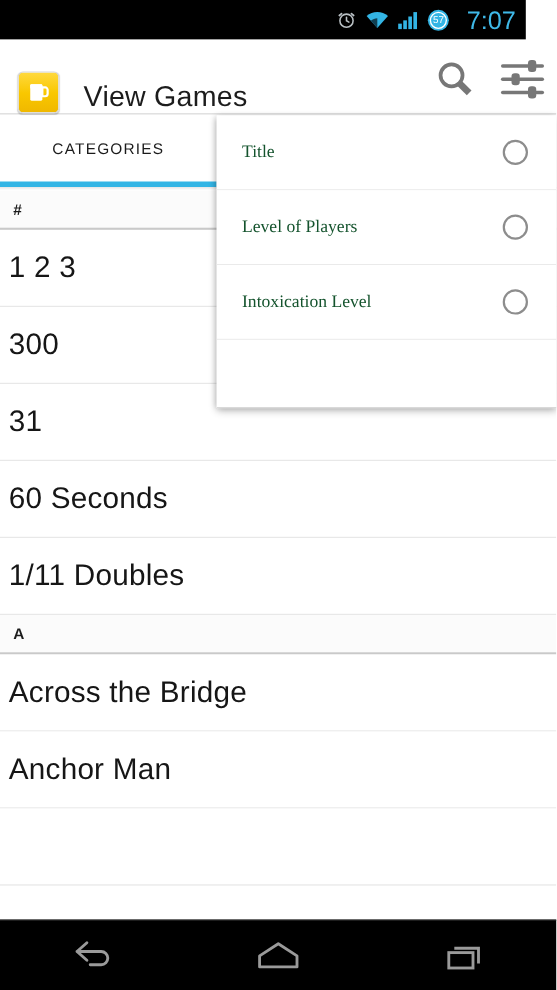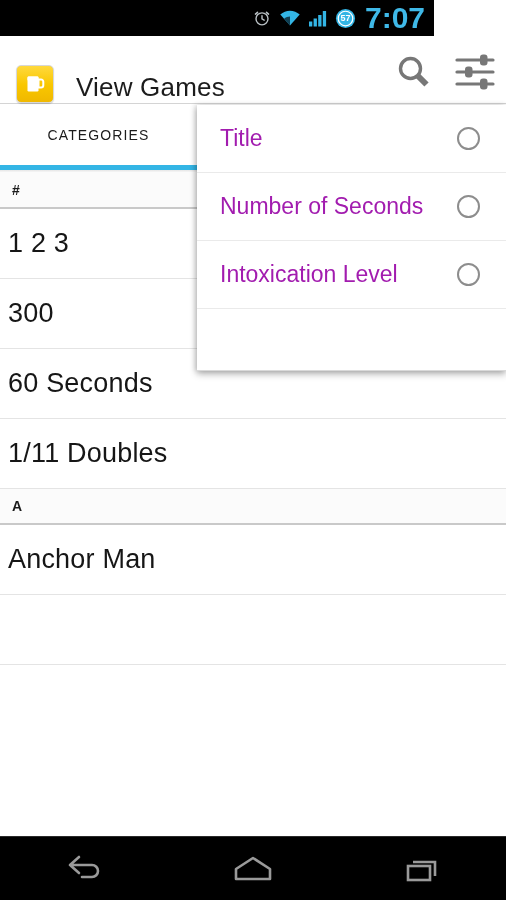--- a/index.html
+++ b/index.html
@@ -12,32 +12,31 @@
   #screen {
     position: relative;
     width: 506px; height: 900px;
     background: #ffffff;
     overflow: hidden;
   }
 
   
   #status-bar {
     position: absolute; top: 0; left: 0;
-    width: 434px; height: 36px;
+    width: 478px; height: 36px;
     background: #000000;
     display: flex; align-items: center; justify-content: flex-end;
     padding-right: 9px;
-    font-weight: bold;
   }
   .sb-icon { display: flex; align-items: center; margin-left: 7px; }
   .sb-time {
     color: #3fb9e8;
-    font-size: 30px;
+    font-size: 23px;
     letter-spacing: 0px;
-    margin-left: 9px;
+    margin-left: 15px;
     font-family: "Liberation Sans", sans-serif;
   }
   .batt-text {
     position: absolute;
     width: 100%; text-align: center;
     font-size: 9px; color: #ffffff;
     top: 50%; transform: translateY(-50%);
     left: 0;
     font-family: "Liberation Sans", sans-serif;
   }
@@ -141,23 +140,24 @@
     padding-bottom: 0;
   }
   .dd-item {
     height: 68px;
     display: flex; align-items: center;
     padding-left: 23px; padding-right: 26px;
     border-bottom: 1px solid #eaeaea;
     background: #ffffff;
   }
   .dd-label {
-    font-size: 23px; color: #a21caf;
+    font-size: 16px; color: #14532d;
     white-space: nowrap;
     flex: 1 1 auto;
+    font-family: Liberation Serif, serif;
   }
   .dd-radio {
     width: 23px; height: 23px;
     border: 2px solid #8d8d8d;
     border-radius: 50%;
     background: #ffffff;
     flex: none;
     margin-left: 6px;
   }
   #dd-filler {
@@ -255,34 +255,36 @@
       <span id="tab-categories-label">CATEGORIES</span>
     </div>
     <div id="tab-indicator"></div>
   </div>
   <div id="tab-strip-shadow"></div>
 
   <div id="game-list">
       <div class="section-header">#</div>
       <div class="list-row">1 2 3</div>
       <div class="list-row">300</div>
+      <div class="list-row">31</div>
       <div class="list-row">60 Seconds</div>
       <div class="list-row">1/11 Doubles</div>
       <div class="section-header">A</div>
+      <div class="list-row">Across the Bridge</div>
       <div class="list-row">Anchor Man</div>
       <div class="list-row partial"></div>
     </div>
 
   <div id="sort-dropdown">
     <div class="dd-item">
       <span class="dd-label">Title</span>
       <span class="dd-radio"></span>
     </div>
     <div class="dd-item">
-      <span class="dd-label">Number of Seconds</span>
+      <span class="dd-label">Level of Players</span>
       <span class="dd-radio"></span>
     </div>
     <div class="dd-item">
       <span class="dd-label">Intoxication Level</span>
       <span class="dd-radio"></span>
     </div>
     <div id="dd-filler"></div>
   </div>
 
   <div id="nav-bar">

